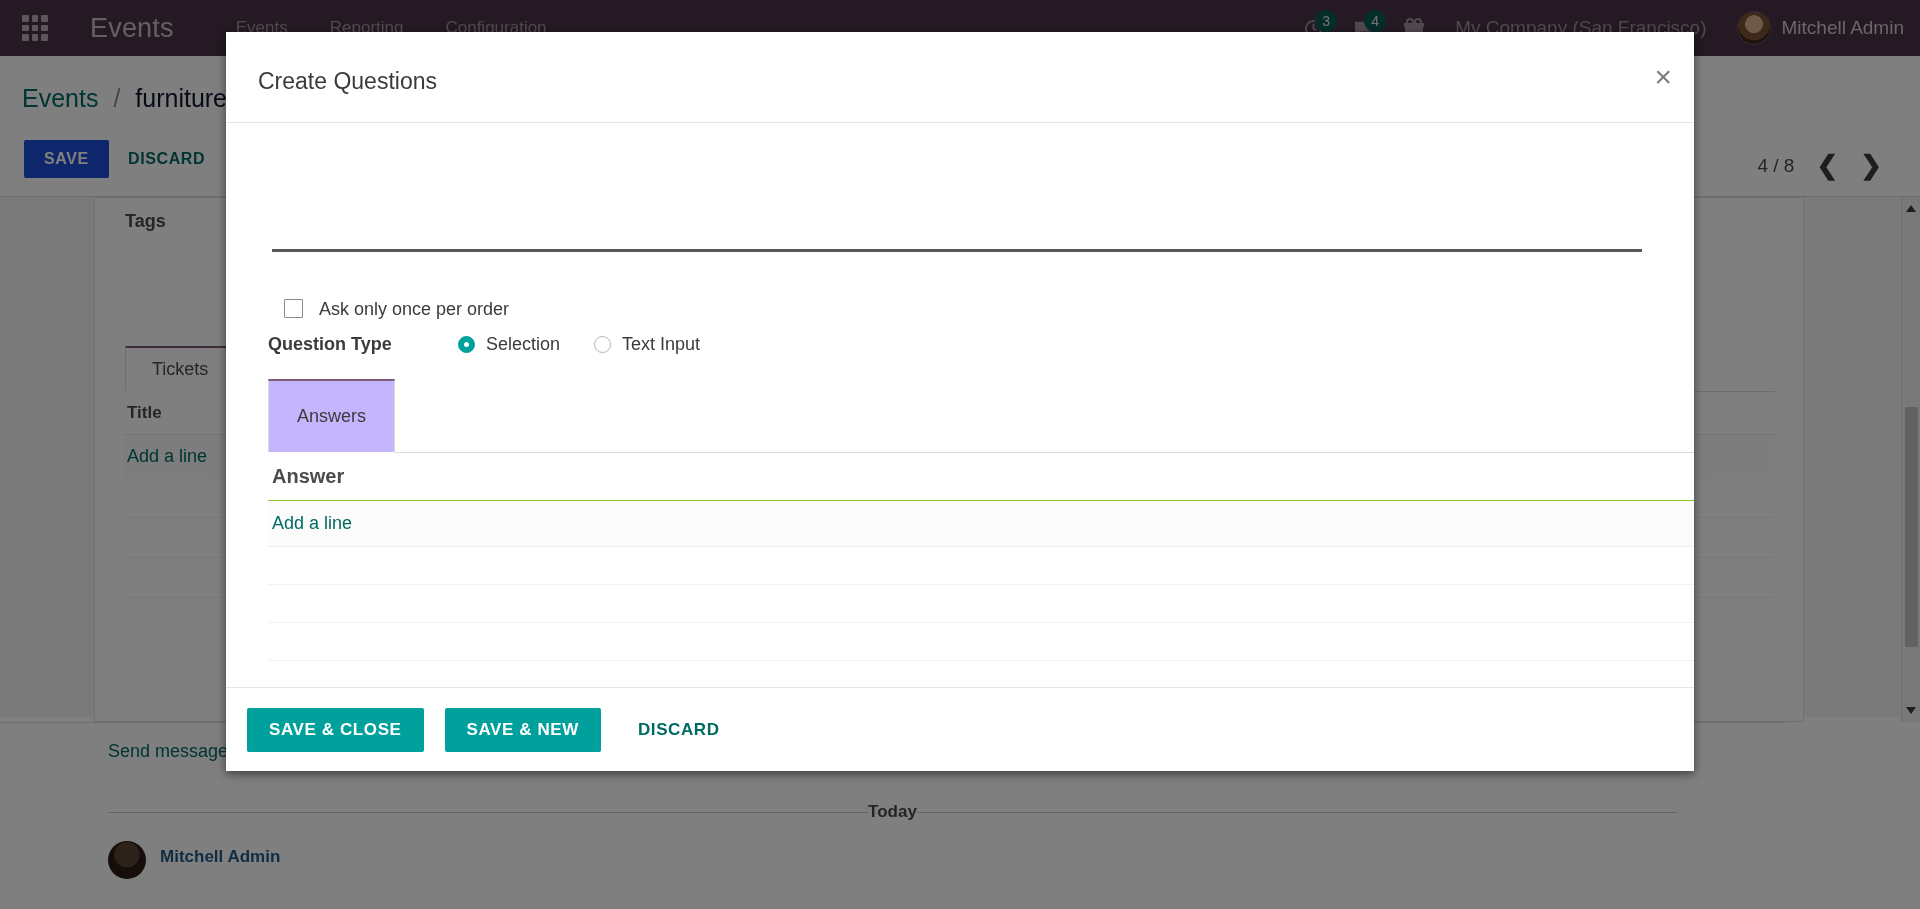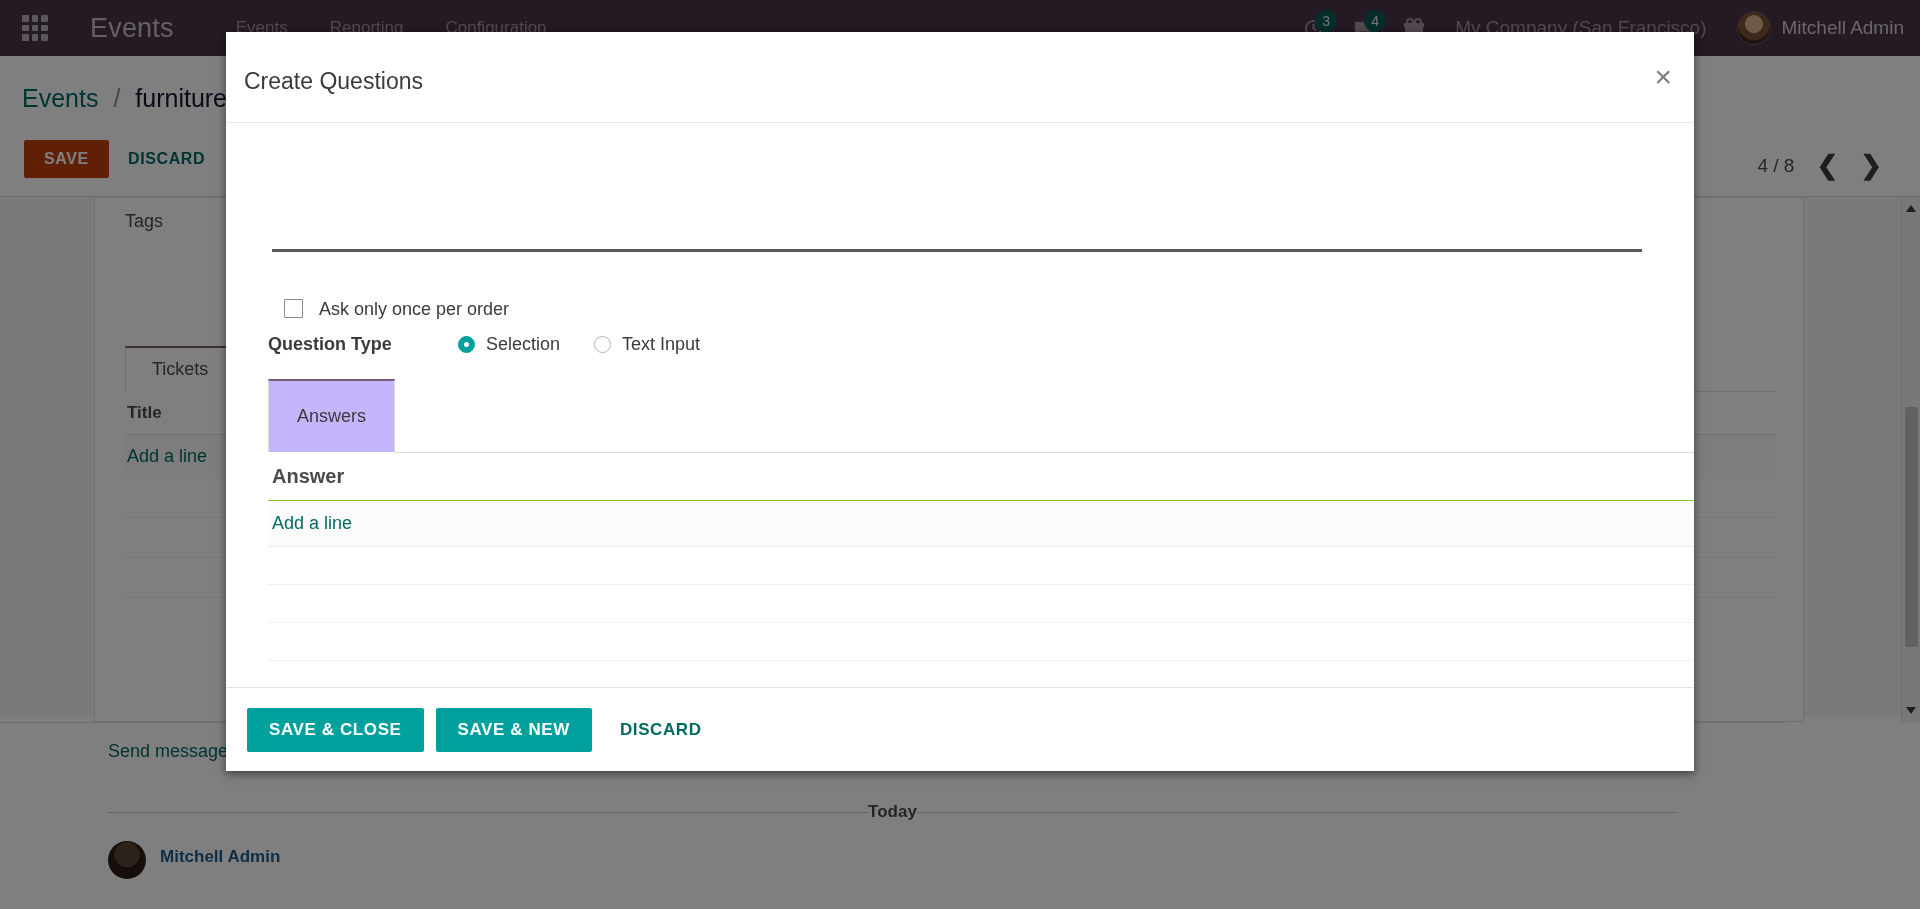--- a/index.html
+++ b/index.html
@@ -64,21 +64,21 @@
     width: 1920px; height: 141px;
     background: #ffffff;
     border-bottom: 1px solid #d8d8d8;
   }
   .breadcrumb { position:absolute; left: 22px; top: 28px; font-size: 25px; }
   .breadcrumb .bc-link { color: #016b62; }
   .breadcrumb .bc-sep { color: #8d8d8d; margin: 0 8px; }
   .breadcrumb .bc-cur { color: #0f172a; }
   .btn-save {
     position:absolute; left: 24px; top: 84px;
-    background: #c2410c; color: #fff;
+    background: #1d4ed8; color: #fff;
     font-size: 16px; font-weight: 700; letter-spacing: .6px;
     padding: 10px 20px; border: none; border-radius: 2px;
   }
   .btn-discard-top {
     position:absolute; left: 116px; top: 84px;
     color: #016b62; font-size: 16px; font-weight: 700; letter-spacing:.6px;
     padding: 10px 12px; background:none; border:none;
   }
   .pager {
     position:absolute; right: 38px; top: 150px;
@@ -89,21 +89,21 @@
 
   
   .sheet-wrap {
     position:absolute; top: 197px; left: 0; width: 1920px; height: 520px;
     background: #f4f4f4;
   }
   .sheet {
     position:absolute; left: 94px; top: 0; width: 1710px; height: 525px;
     background: #fff; border: 1px solid #e0e0e0;
   }
-  .lbl-tags { position:absolute; left: 30px; top: 13px; font-size: 18px; color:#4b4b4b; font-weight:400; }
+  .lbl-tags { position:absolute; left: 30px; top: 13px; font-size: 18px; color:#4b4b4b; font-weight:700; }
   .ext-ico {
     position:absolute; width: 22px; height: 22px;
     border: 2px solid #4b4b4b; border-radius: 3px;
   }
   .ext-ico::after {
     content: ""; position:absolute; right:-6px; top:-7px;
     width: 13px; height: 13px;
     border-top: 2px solid #4b4b4b; border-right: 2px solid #4b4b4b;
   }
   .ext-ico::before {
@@ -193,21 +193,21 @@
     position:absolute; left: 226px; top: 32px;
     width: 1468px; height: 739px;
     background: #ffffff;
     box-shadow: 0 3px 9px rgba(0,0,0,.5);
   }
   .modal-header {
     position:relative; height: 91px;
     border-bottom: 1px solid #e5e5e5;
   }
   .modal-title {
-    position:absolute; left: 18px; top: 49px;
+    position:absolute; left: 32px; top: 49px;
     transform: translateY(-50%);
     font-size: 23px; color: #3b3b3b;
   }
   .modal-close {
     position:absolute; right: 22px; top: 30px;
     font-size: 30px; color: #7d7d7d; line-height: 1;
     background:none; border:none;
   }
   .modal-body { position:relative; height: 564px; }
 
@@ -264,21 +264,21 @@
   }
   .ans-add {
     padding: 12px 4px; font-size: 18px; color:#016b62; background:#fbfbfb;
     border-bottom: 1px solid #ececec;
   }
   .ans-empty { height: 38px; border-bottom: 1px solid #f2f2f2; }
 
   .modal-footer {
     position:absolute; bottom: 0; left: 0; right: 0; height: 84px;
     border-top: 1px solid #e5e5e5;
-    display:flex; align-items:center; padding-left: 21px; gap: 12px;
+    display:flex; align-items:center; padding-left: 21px; gap: 21px;
   }
   .btn-primary {
     background: #00a09d; color:#fff; border:none;
     font-size: 17px; font-weight: 700; letter-spacing: .6px;
     padding: 12px 22px; border-radius: 2px;
     font-family: "Liberation Sans", sans-serif;
   }
   .btn-link {
     background:none; border:none; color:#016b62;
     font-size: 17px; font-weight: 700; letter-spacing:.6px;

